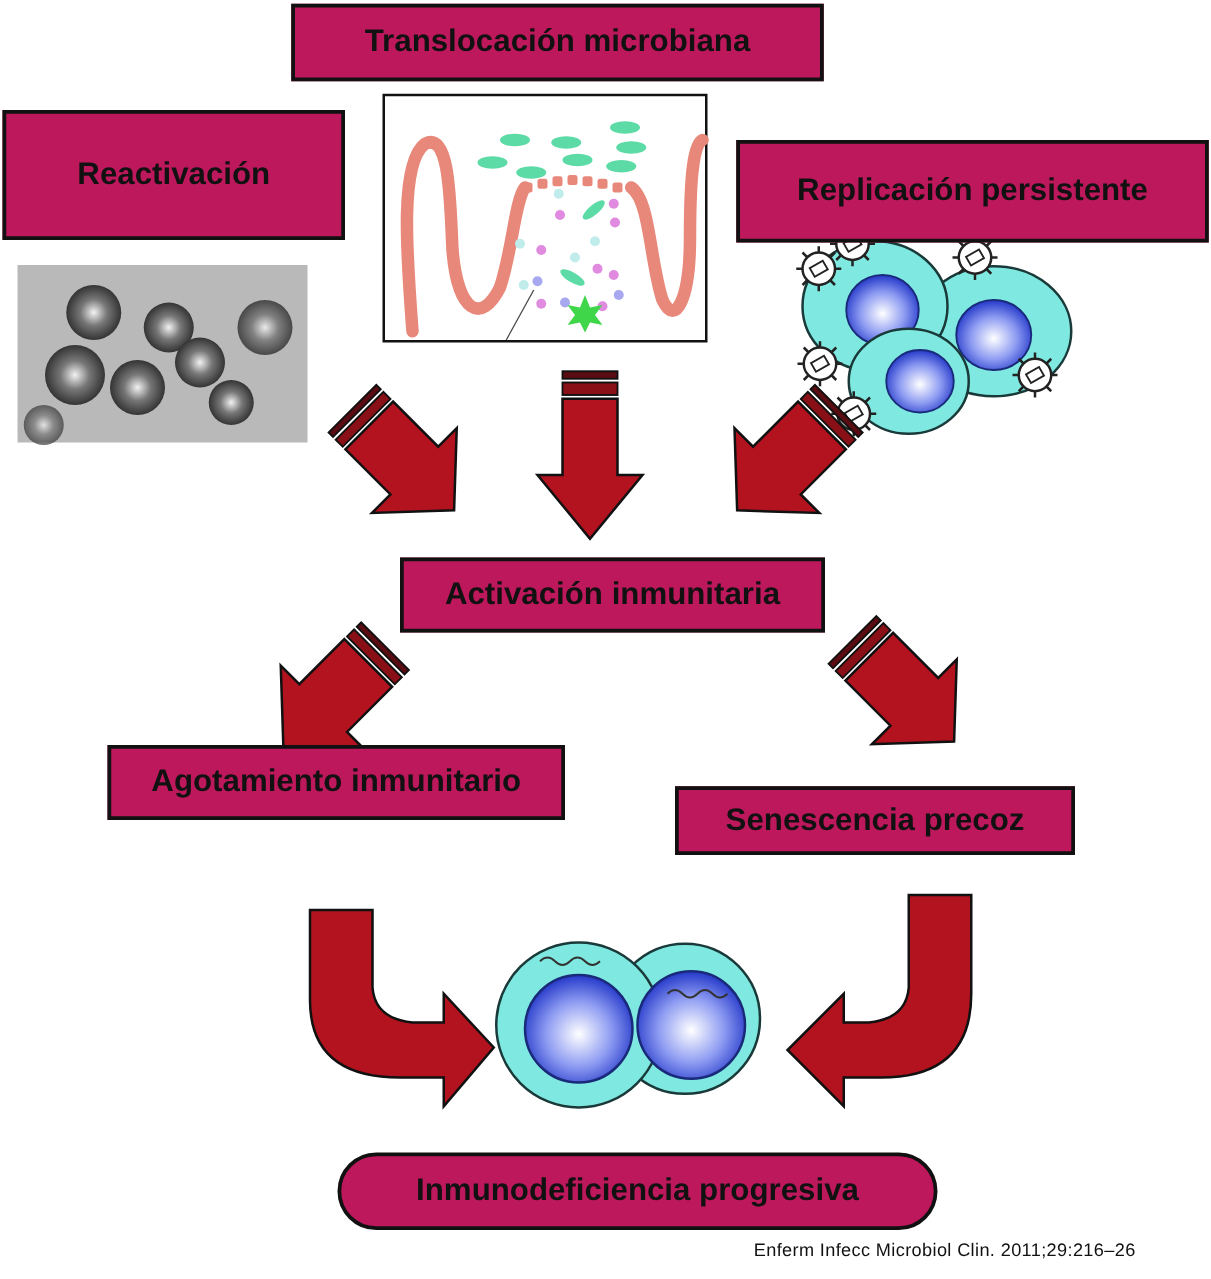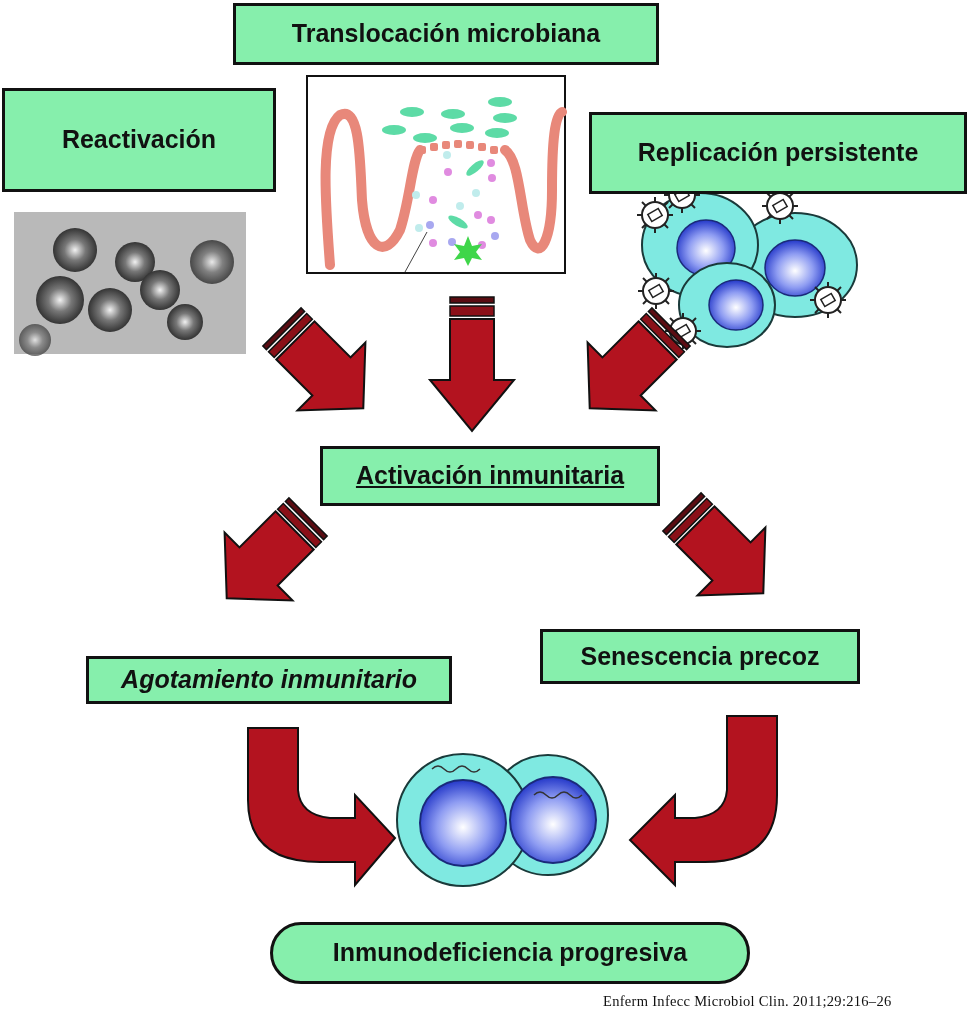--- a/index.html
+++ b/index.html
@@ -1,22 +1,22 @@
 <!DOCTYPE html>
 <html><head>
 <meta charset="utf-8">
 <style>
   html, body { margin: 0; padding: 0; background: #ffffff; }
   body { width: 969px; height: 1023px; position: relative; overflow: hidden;
          font-family: "Liberation Sans", sans-serif; }
-  .box { position: absolute; background: #86efac; border: 3px solid #111;
+  .box { position: absolute; background: #be185d; border: 3px solid #111;
          box-sizing: border-box; display: flex; align-items: center; justify-content: center;
          text-align: center; font-weight: bold; color: #111; font-size: 25px; line-height: 1.25; }
   svg { position: absolute; left: 0; top: 0; }
-  .citation { position: absolute; left: 603px; top: 993px; font-family: Liberation Serif, serif;
+  .citation { position: absolute; left: 603px; top: 993px; font-family: Liberation Sans, sans-serif;
               font-size: 14.5px; color: #111; letter-spacing: 0.3px; }
 </style>
 </head>
 <body>
 
 <svg width="969" height="1023" viewBox="0 0 969 1023">
   <defs>
     <radialGradient id="nuc" cx="50%" cy="55%" r="55%">
       <stop offset="0%" stop-color="#ffffff"></stop>
       <stop offset="55%" stop-color="#8e9cf2"></stop>
@@ -160,25 +160,25 @@
 </div>
 
 <div class="box" style="left:2px; top:88px; width:274px; height:104px; flex-direction:column;gap:24px;">
   <span>Reactivación</span>
 </div>
 
 <div class="box" style="left:589px; top:112px; width:378px; height:82px;">
   <span>Replicación persistente</span>
 </div>
 
-<div class="box" style="left:320px; top:446px; width:340px; height:60px;text-decoration:underline;">
+<div class="box" style="left:320px; top:446px; width:340px; height:60px;">
   <span>Activación inmunitaria</span>
 </div>
 
-<div class="box" style="left:86px; top:656px; width:366px; height:48px;font-style:italic;">
+<div class="box" style="left:86px; top:596px; width:366px; height:60px;">
   <span>Agotamiento inmunitario</span>
 </div>
 
 <div class="box" style="left:540px; top:629px; width:320px; height:55px;">
   <span>Senescencia precoz</span>
 </div>
 
 <div class="box" style="left:270px; top:922px; width:480px; height:62px;border-radius:31px;">
   <span>Inmunodeficiencia progresiva</span>
 </div>

